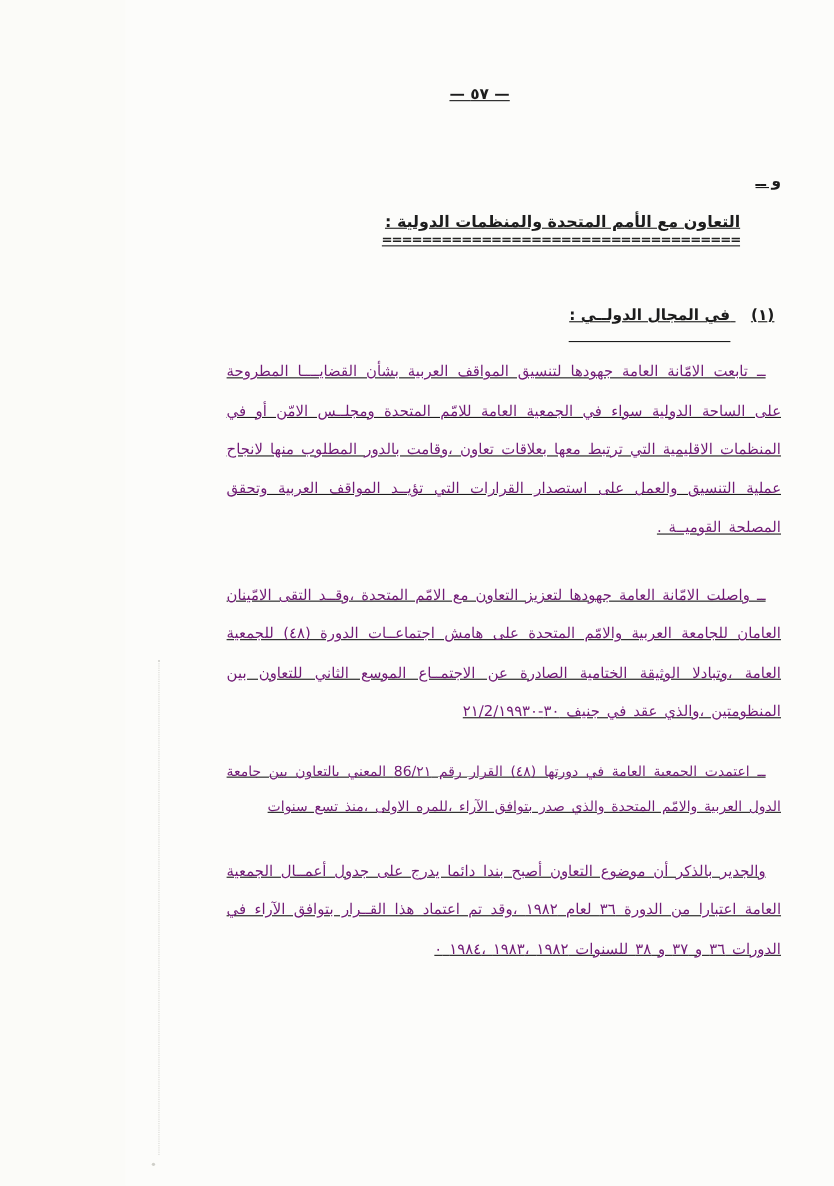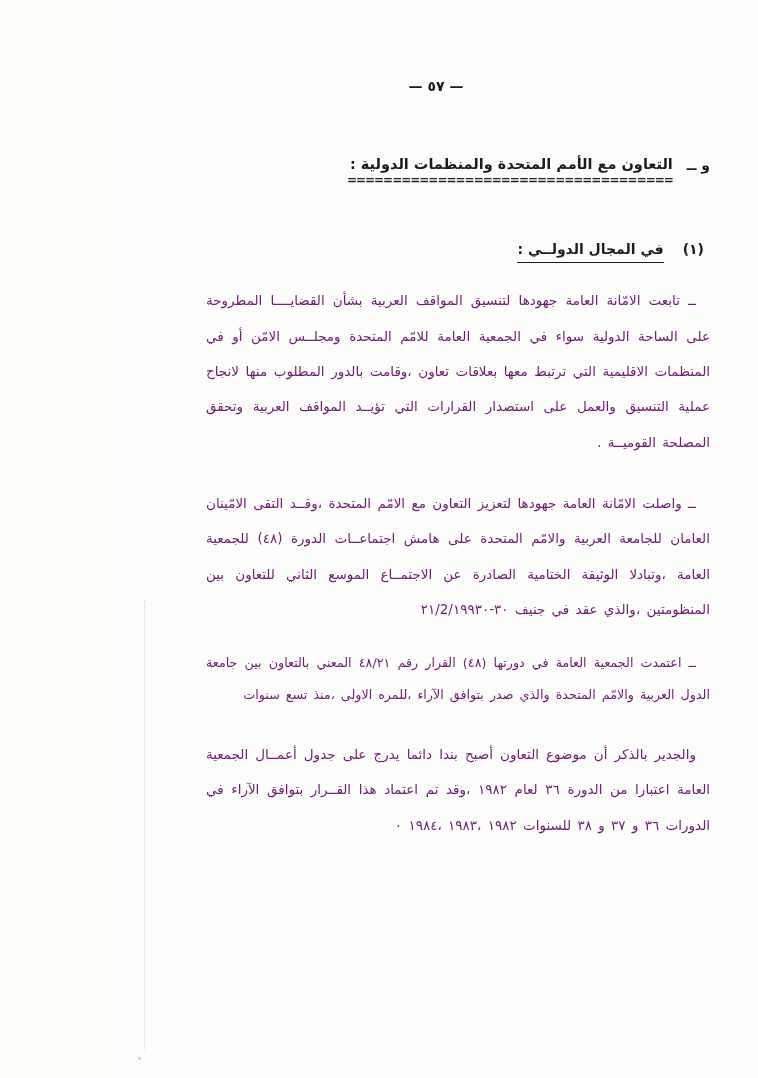--- a/index.html
+++ b/index.html
@@ -9,20 +9,21 @@
     font-family: "DejaVu Sans", sans-serif;
     color: #1c1c1c;
   }
   .page {
     position: relative;
     width: 644px;
     height: 1078px;
     background: #fcfcfa;
     overflow: hidden;
     direction: rtl;
+    text-decoration: underline;
   }
   
   .scan-edge {
     position: absolute;
     left: 30px;
     top: 600px;
     height: 450px;
     width: 0;
     border-left: 1px dotted #c9c9c4;
     opacity: .7;
@@ -55,21 +56,21 @@
     flex-direction: row;        
     align-items: flex-start;
     gap: 14px;
   }
   .heading-marker {
     font-size: 14px;
     font-weight: 700;
     padding-top: 1px;
     white-space: nowrap;
   }
-  .main-heading-block { display: inline-block; }
+  .main-heading-block { display: inline-block; margin-top: 38px; }
   .main-heading-text {
     font-size: 14.5px;
     font-weight: 700;
     letter-spacing: .3px;
     white-space: nowrap;
   }
   .main-heading-underline {
     font-size: 12px;
     font-weight: 700;
     letter-spacing: -1px;
@@ -87,21 +88,21 @@
     padding-right: 6px;
     font-size: 14px;
     font-weight: 700;
   }
   .section-number {
     margin-left: 14px;
     white-space: nowrap;
   }
   .section-title {
     border-bottom: 1.5px solid #1c1c1c;
-    padding-bottom: 5px;
+    padding-bottom: 15px;
     letter-spacing: .3px;
   }
   .para {
     margin-top: 26px;
     font-size: 13.5px;
     line-height: 2.62;
     text-align: justify;
     text-indent: 14px;
     word-spacing: 2px;
     color: #701a75;
@@ -135,18 +136,18 @@
     <div class="section">
       <div class="section-title-row">
         <span class="section-number">(١)</span>
         <span class="section-title">في المجال الدولــي :</span>
       </div>
       <p class="para">ــ  تابعت الامّانة العامة جهودها لتنسيق المواقف العربية بشأن القضايــــا المطروحة على الساحة الدولية سواء في الجمعية العامة للامّم المتحدة ومجلــس الامّن أو في المنظمات الاقليمية التي ترتبط معها بعلاقات تعاون ،وقامت بالدور المطلوب منها لانجاح عملية التنسيق والعمل على استصدار القرارات التي تؤيــد المواقف العربية وتحقق المصلحة القوميــة .</p>
     </div>
 
     <div class="section">
       <p class="para">ــ  واصلت الامّانة العامة جهودها لتعزيز التعاون مع الامّم المتحدة ،وقــد التقى الامّينان العامان للجامعة العربية والامّم المتحدة على هامش اجتماعــات الدورة (٤٨) للجمعية العامة ،وتبادلا الوثيقة الختامية الصادرة عن الاجتمــاع الموسع الثاني للتعاون بين المنظومتين ،والذي عقد في جنيف ٣٠-٢١/2/١٩٩٣٠</p>
-      <p class="para tight">ــ  اعتمدت الجمعية العامة في دورتها (٤٨) القرار رقم ٤٨/٢١ المعني بالتعاون بين جامعة الدول العربية والامّم المتحدة والذي صدر بتوافق الآراء ،للمره الاولى ،منذ تسع سنوات</p>
+      <p class="para tight">ــ  اعتمدت الجمعية العامة في دورتها (٤٨) القرار رقم 86/٢١ المعني بالتعاون بين جامعة الدول العربية والامّم المتحدة والذي صدر بتوافق الآراء ،للمره الاولى ،منذ تسع سنوات</p>
       <p class="para">والجدير بالذكر أن موضوع التعاون أصبح بندا دائما يدرج على جدول أعمــال الجمعية العامة اعتبارا من الدورة ٣٦ لعام ١٩٨٢ ،وقد تم اعتماد هذا القــرار بتوافق الآراء في الدورات ٣٦ و ٣٧ و ٣٨ للسنوات ١٩٨٢ ،١٩٨٣ ،١٩٨٤ ٠</p>
     </div>
 
   </div>
 </div>
 
 </body></html>

